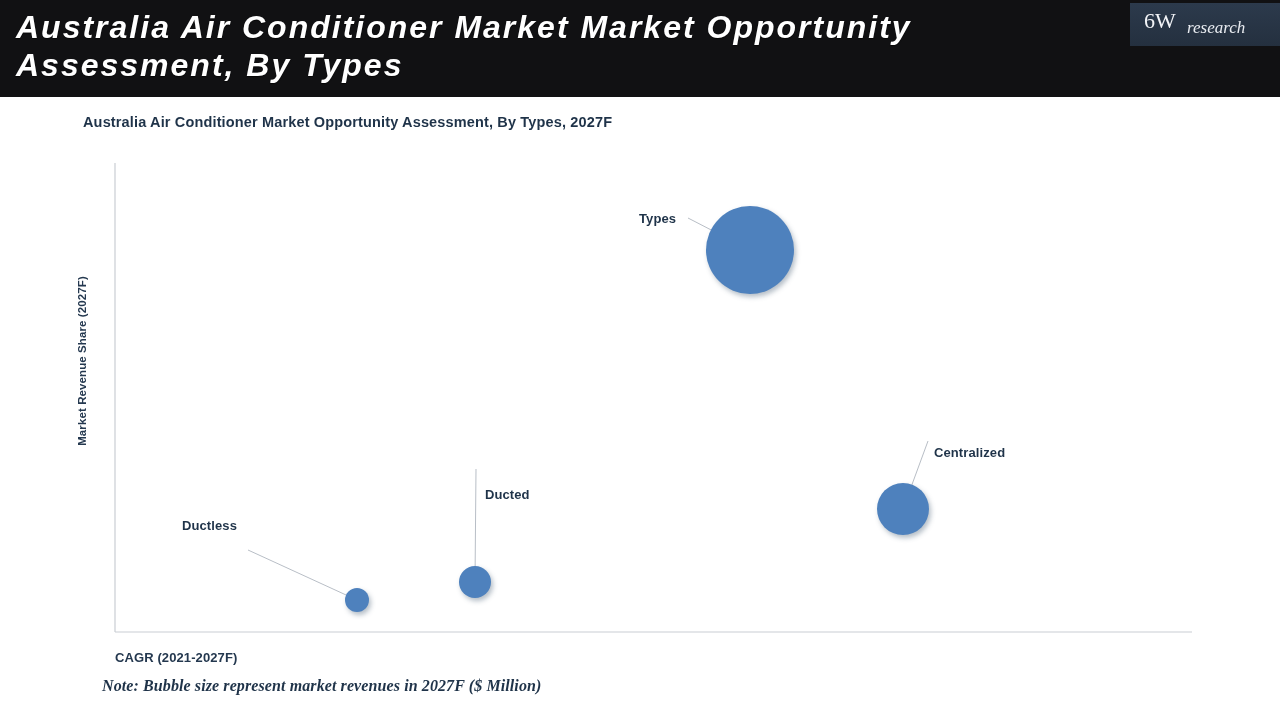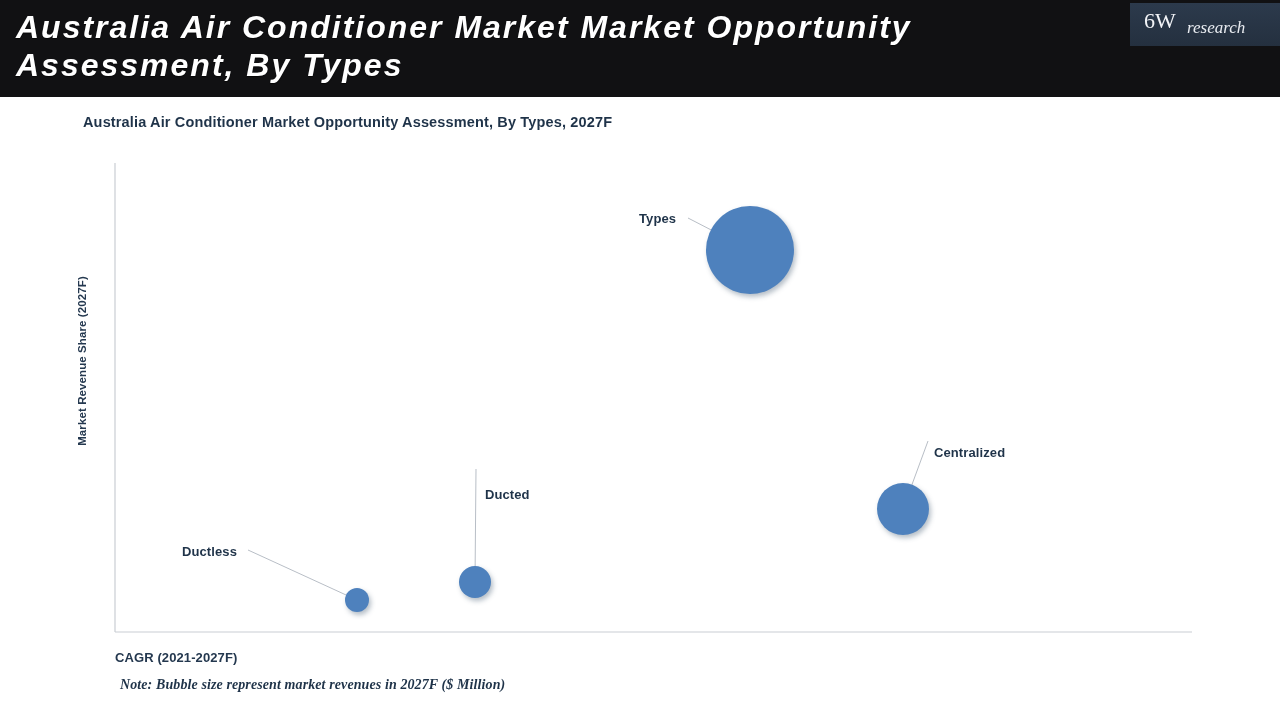--- a/index.html
+++ b/index.html
@@ -110,27 +110,27 @@
     width: 1077px;
     text-align: left;
     color: #24384f;
     font-size: 13px;
     font-weight: bold;
     letter-spacing: 0.1px;
   }
 
   .note {
     position: absolute;
-    left: 120px;
+    left: 102px;
     top: 677px;
     color: #1f3349;
     font-family: "Liberation Serif", serif;
     font-style: italic;
     font-weight: bold;
-    font-size: 14px;
+    font-size: 16px;
     letter-spacing: 0.1px;
     white-space: nowrap;
   }
 
   
   .bubble {
     position: absolute;
     border-radius: 50%;
     background: #4e81bd;
     box-shadow: 2px 3px 5px rgba(90,110,130,0.45);
@@ -176,16 +176,16 @@
 <div class="axis-title-x">CAGR (2021-2027F)</div>
 
 <div id="bubbles-layer">
     <div class="bubble" style="left: 706px; top: 206px; width: 88px; height: 88px; background: rgb(78, 129, 189);"></div>
     <div class="bubble-label" style="left: 639px; top: 211px;">Types</div>
     <div class="bubble" style="left: 877px; top: 483px; width: 52px; height: 52px; background: rgb(78, 129, 189);"></div>
     <div class="bubble-label" style="left: 934px; top: 445px;">Centralized</div>
     <div class="bubble" style="left: 459px; top: 566px; width: 32px; height: 32px; background: rgb(78, 129, 189);"></div>
     <div class="bubble-label" style="left: 485px; top: 463px; margin-top: 24px;">Ducted</div>
     <div class="bubble" style="left: 345px; top: 588px; width: 24px; height: 24px; background: rgb(78, 129, 189);"></div>
-    <div class="bubble-label" style="left: 182px; top: 544px;">Ductless</div>
+    <div class="bubble-label" style="left: 182px; top: 518px;">Ductless</div>
   </div>
 
 <div class="note">Note: Bubble size represent market revenues in 2027F ($ Million)</div>
 
 </body></html>

